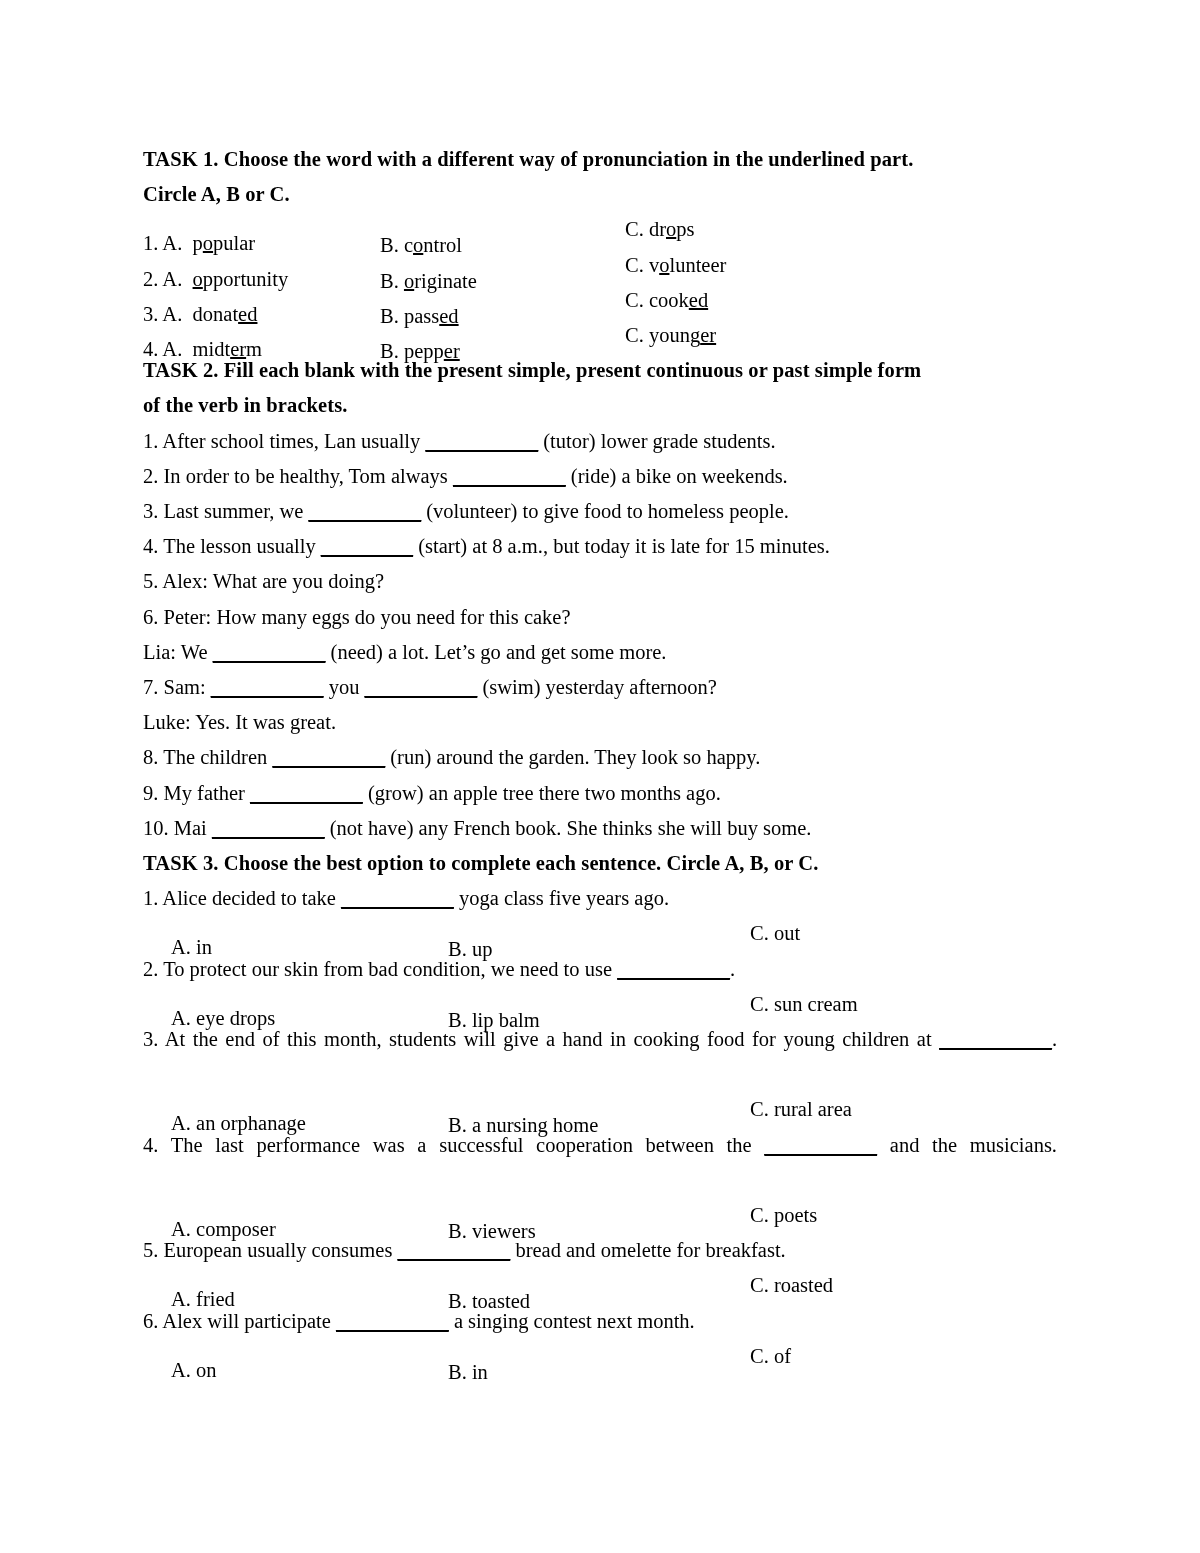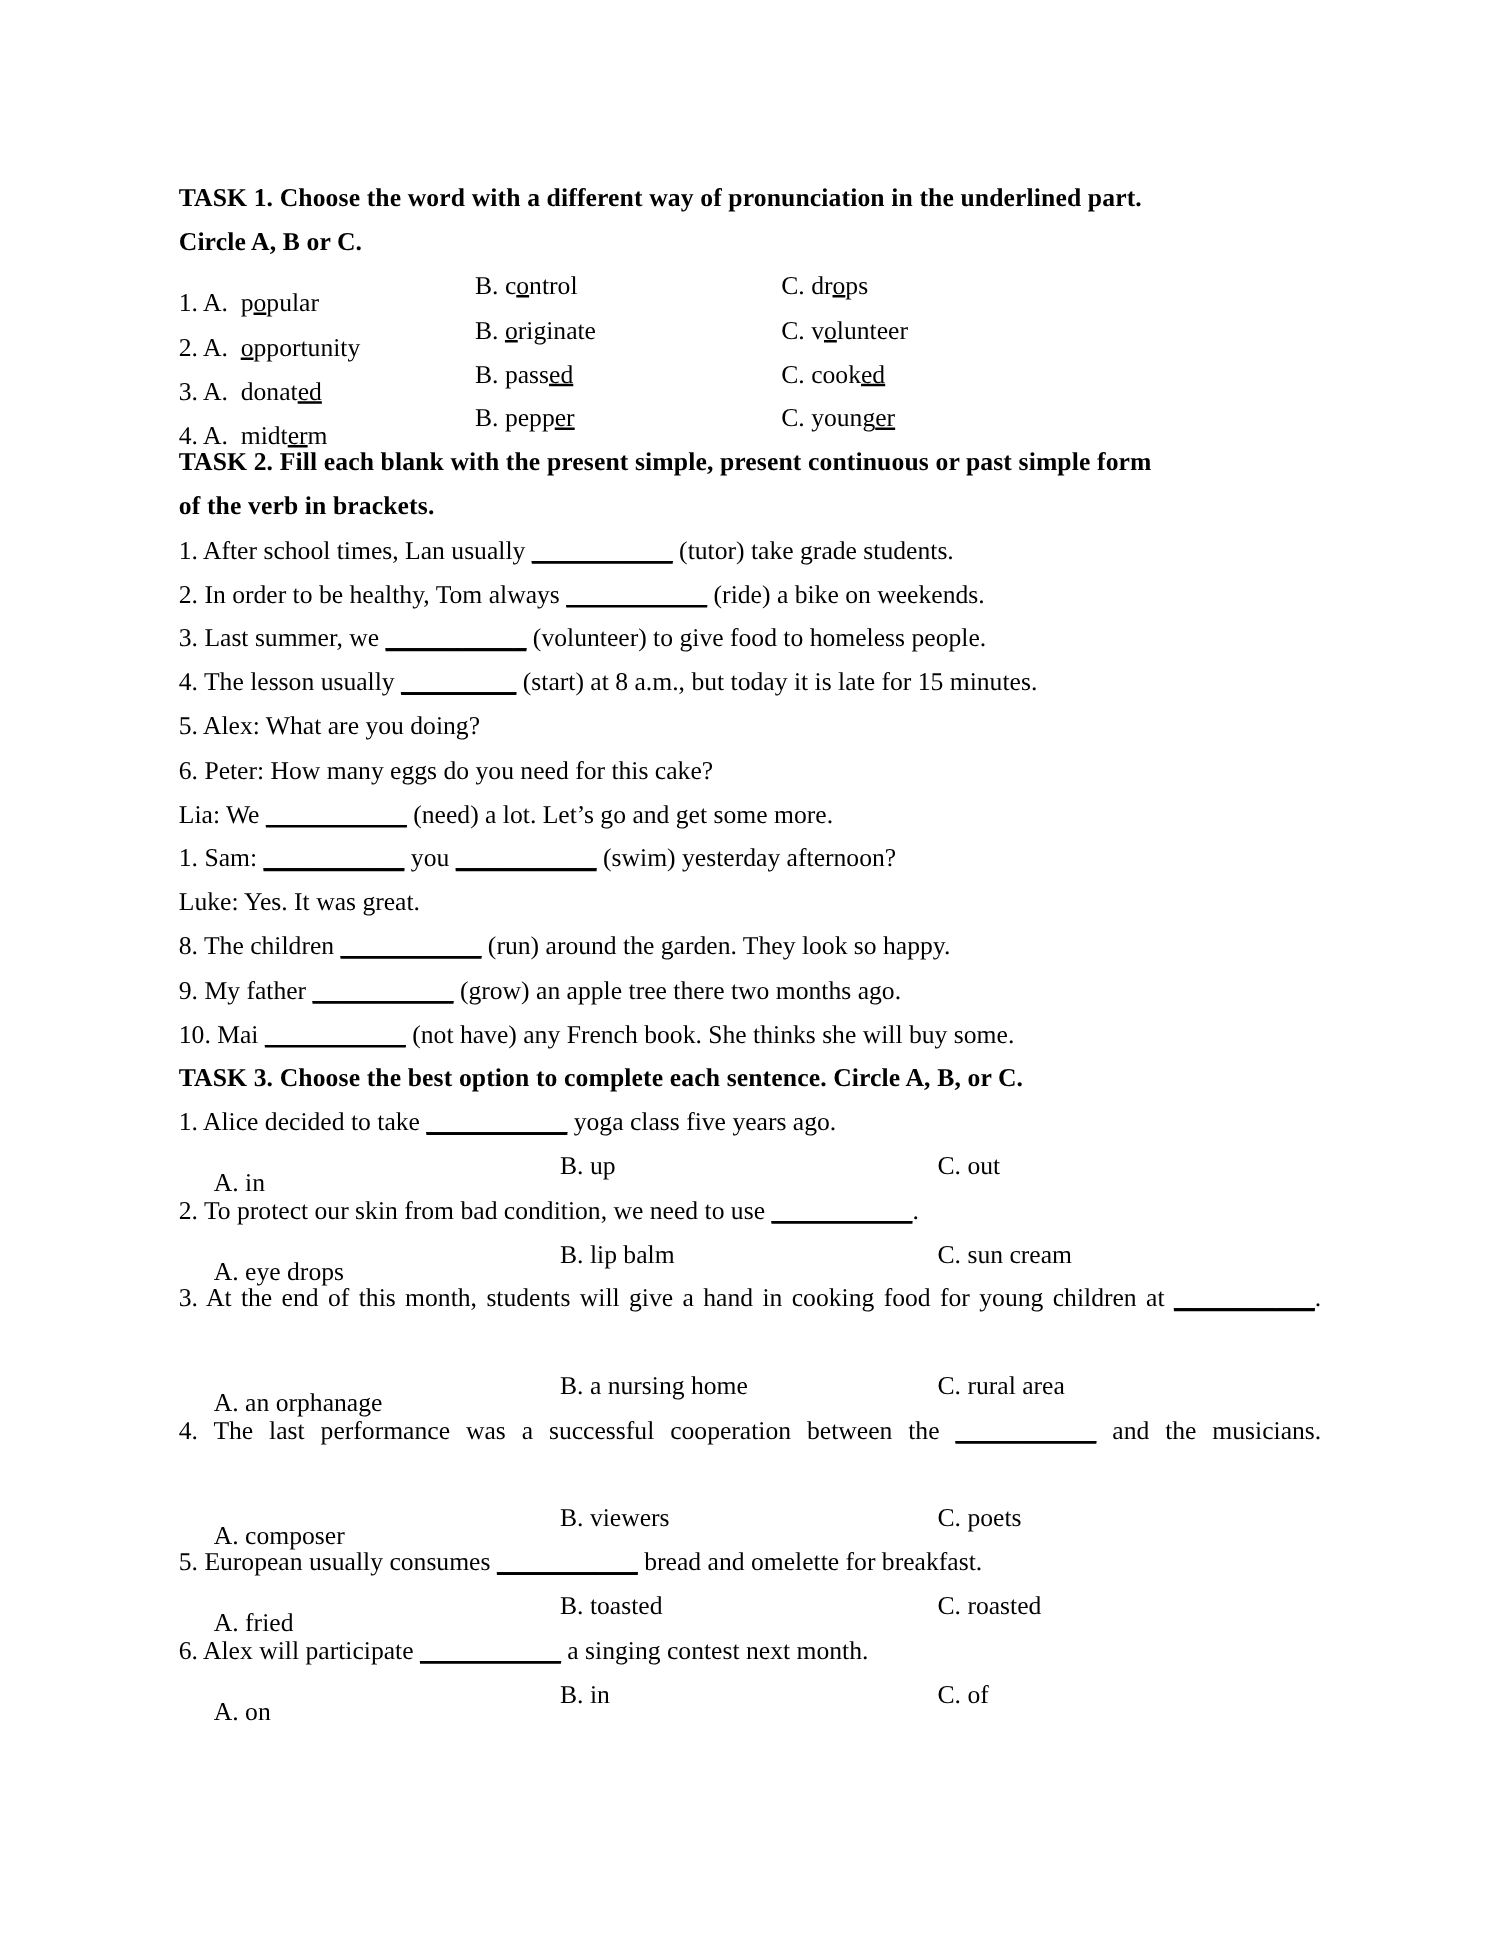--- a/index.html
+++ b/index.html
@@ -54,21 +54,21 @@
     width: 100%;
   }
 
   
   .optrow {
     position: relative;
     height: 35.2px;
     margin: 0;
   }
   .optrow .oa { position: absolute; left: 0;     top: 14px; white-space: nowrap; }
-  .optrow .ob { position: absolute; left: 237px; top: 0; white-space: nowrap; }
+  .optrow .ob { position: absolute; left: 237px; top: 16px; white-space: nowrap; }
   .optrow .oc { position: absolute; left: 482px; top: 0; white-space: nowrap; }
 
   
   .optrow.t3 .oa { left: 0; margin-left: 28px; }
   .optrow.t3 .ob { left: 305px; }
   .optrow.t3 .oc { left: 607px; }
 
   .num { white-space: nowrap; }
   .ul  { text-decoration: underline; text-underline-offset: 1px; }
 
@@ -107,28 +107,28 @@
 
     <div class="optrow">
       <span class="oa"><span class="num">4. A.</span>&nbsp;&nbsp;<span>midt</span><span class="ul">er</span><span>m</span></span>
       <span class="ob"><span>B.</span>&nbsp;<span>pepp</span><span class="ul">er</span><span></span></span>
       <span class="oc"><span>C.</span>&nbsp;<span>young</span><span class="ul">er</span><span></span></span>
     </div>
 
     <div class="heading">TASK 2. Fill each blank with the present simple, present continuous or past simple form</div>
     <div class="heading nojust">of the verb in brackets.</div>
 
-    <div class="para"><span>1. After school times, Lan usually </span><span class="blank">___________</span><span> (tutor) take grade students.</span></div>
+    <div class="para"><span>1. After school times, Lan usually </span><span class="blank">___________</span><span> (tutor) lower grade students.</span></div>
     <div class="para"><span>2. In order to be healthy, Tom always </span><span class="blank">___________</span><span> (ride) a bike on weekends.</span></div>
     <div class="para"><span>3. Last summer, we </span><span class="blank">___________</span><span> (volunteer) to give food to homeless people.</span></div>
     <div class="para"><span>4. The lesson usually </span><span class="blank">_________</span><span> (start) at 8 a.m., but today it is late for 15 minutes.</span></div>
     <div class="para"><span>5. Alex: What are you doing?</span></div>
     <div class="para"><span>6. Peter: How many eggs do you need for this cake?</span></div>
     <div class="para"><span>Lia: We </span><span class="blank">___________</span><span> (need) a lot. Let’s go and get some more.</span></div>
-    <div class="para"><span>1. Sam: </span><span class="blank">___________</span><span> you </span><span class="blank">___________</span><span> (swim) yesterday afternoon?</span></div>
+    <div class="para"><span>7. Sam: </span><span class="blank">___________</span><span> you </span><span class="blank">___________</span><span> (swim) yesterday afternoon?</span></div>
     <div class="para"><span>Luke: Yes. It was great.</span></div>
     <div class="para"><span>8. The children </span><span class="blank">___________</span><span> (run) around the garden. They look so happy.</span></div>
     <div class="para"><span>9. My father </span><span class="blank">___________</span><span> (grow) an apple tree there two months ago.</span></div>
     <div class="para"><span>10. Mai </span><span class="blank">___________</span><span> (not have) any French book. She thinks she will buy some.</span></div>
 
     <div class="heading nojust">TASK 3. Choose the best option to complete each sentence. Circle A, B, or C.</div>
 
     <div class="para"><span>1. Alice decided to take </span><span class="blank">___________</span><span> yoga class five years ago.</span></div>
     <div class="optrow t3">
       <span class="oa">A. in</span>

